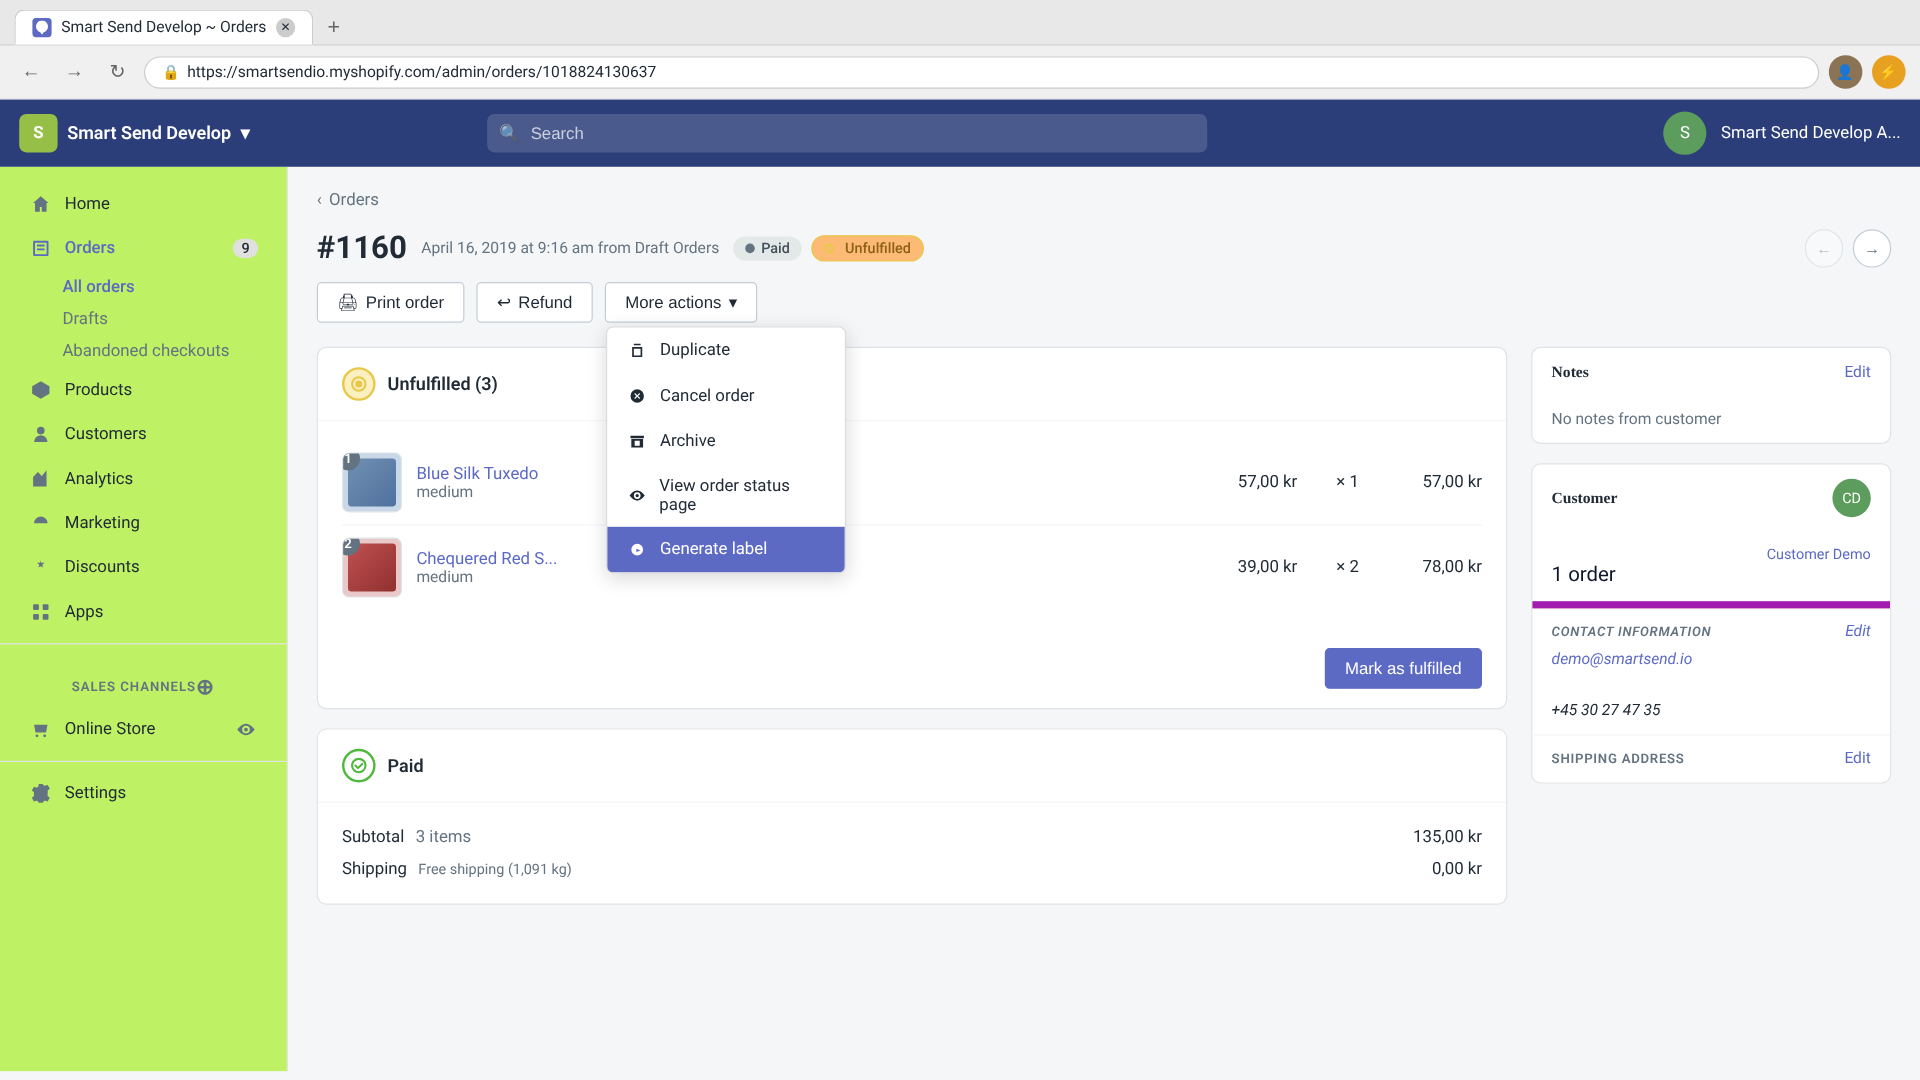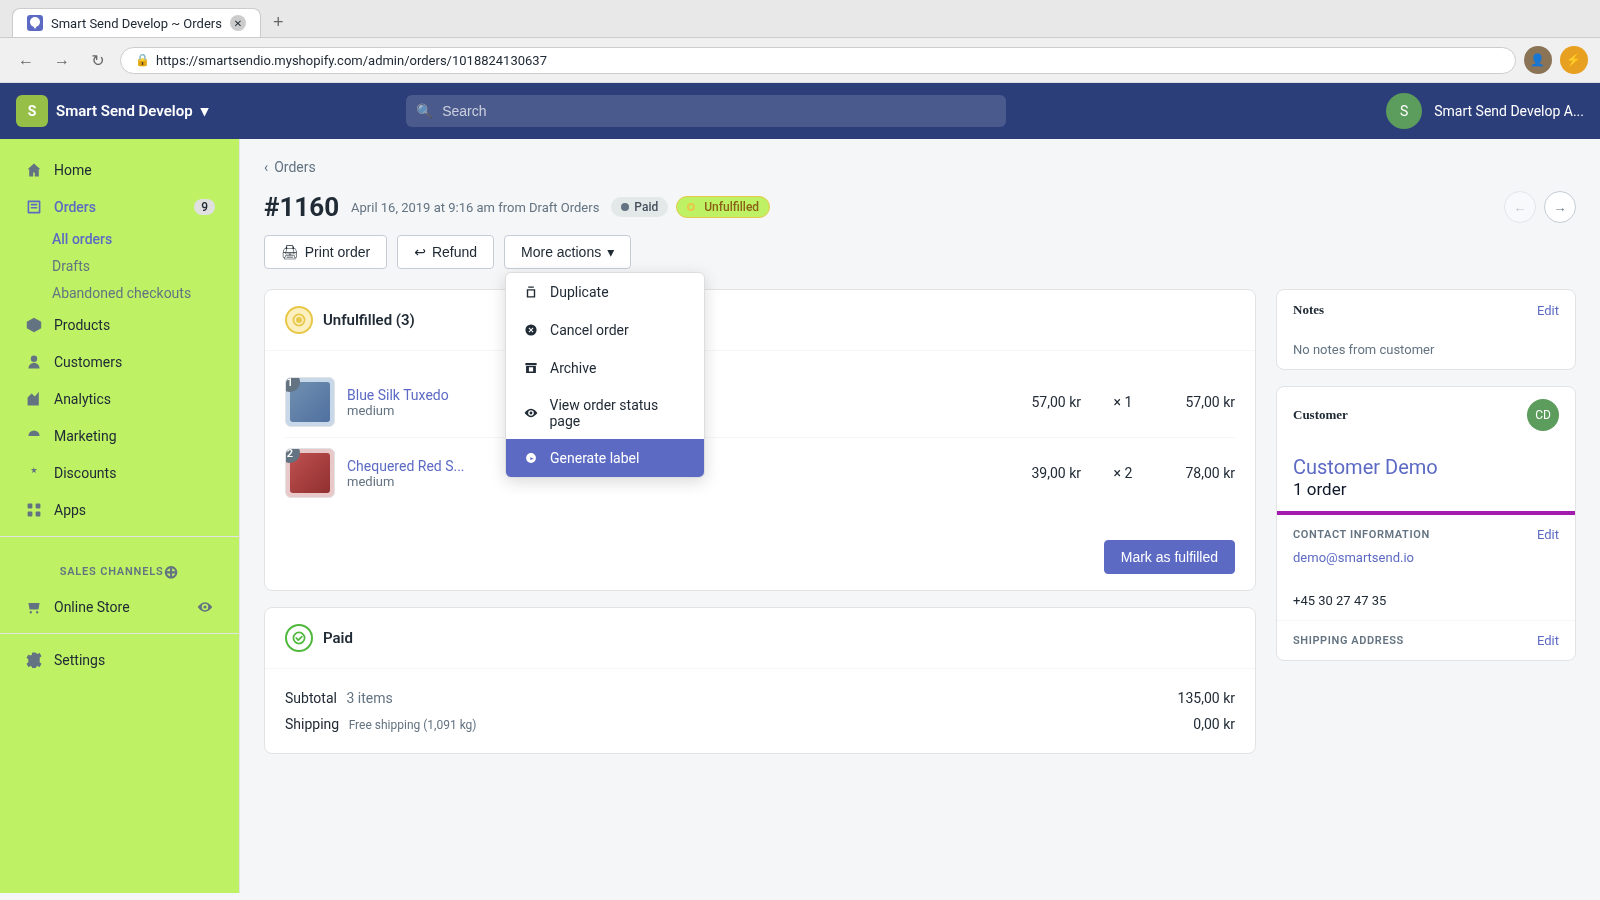--- a/index.html
+++ b/index.html
@@ -49,21 +49,21 @@
     .sidebar-section-title { font-size: 11px; font-weight: 600; color: #637381; text-transform: uppercase; letter-spacing: 0.8px; padding: 16px 16px 6px; display: flex; align-items: center; justify-content: center; }
     .sidebar-section-title .add-btn { cursor: pointer; color: #637381; font-size: 18px; }
     .sidebar-divider { height: 1px; background: #e1e3e5; margin: 8px 0; }
 
     
     .content { flex: 1; overflow-y: auto; padding: 20px 24px; background: #f4f6f8; }
     .breadcrumb { display: flex; align-items: center; gap: 6px; color: #637381; font-size: 14px; margin-bottom: 16px; cursor: pointer; }
     .order-title { font-size: 26px; font-weight: 700; color: #212b36; }
     .badge { display: inline-flex; align-items: center; gap: 5px; padding: 3px 10px; border-radius: 20px; font-size: 12px; font-weight: 500; }
     .badge-paid { background: #e3e8e8; color: #454f5b; }
-    .badge-unfulfilled { background: #bef264; color: #8a6116; border: 1px solid #e8c84a; }
+    .badge-unfulfilled { background: #fdba74; color: #8a6116; border: 1px solid #e8c84a; }
     .badge-dot { width: 8px; height: 8px; border-radius: 50%; display: inline-block; }
 
     .order-actions { display: flex; align-items: center; gap: 10px; margin-bottom: 20px; position: relative; }
     .btn { padding: 8px 16px; border-radius: 4px; border: 1px solid #c4cdd5; background: white; cursor: pointer; font-size: 14px; display: flex; align-items: center; gap: 6px; color: #212b36; }
     .btn-primary { background: #5c6ac4; color: white; border-color: #5c6ac4; }
     .btn-more { position: relative; }
 
     
     .dropdown-menu { position: absolute; top: calc(100% + 4px); left: 0; background: white; border: 1px solid #ddd; border-radius: 6px; box-shadow: 0 4px 16px rgba(0,0,0,0.15); z-index: 100; min-width: 200px; overflow: hidden; }
     .dropdown-item { display: flex; align-items: center; gap: 10px; padding: 10px 16px; cursor: pointer; font-size: 14px; color: #212b36; }
@@ -101,21 +101,21 @@
     
     .payment-row { display: flex; justify-content: space-between; padding: 5px 0; font-size: 14px; }
 
     
     .side-card-title { font-size: 13px; font-weight: 600; color: #212b36; font-family: Liberation Serif, serif; }
     .side-card-edit { color: #5c6ac4; font-size: 13px; cursor: pointer; margin-left: auto; }
     .side-card-body { padding: 12px 16px; font-size: 13px; }
     .side-card-header { padding: 12px 16px; display: flex; align-items: center; }
 
     .customer-avatar { width: 32px; height: 32px; border-radius: 50%; background: #5c9c5c; display: flex; align-items: center; justify-content: center; color: white; font-size: 12px; margin-left: auto; }
-    .customer-name { color: #5c6ac4; font-size: 20px; cursor: pointer; }
+    .customer-name { color: #5c6ac4; font-size: 12px; cursor: pointer; text-align: right; }
     .customer-orders { color: #0f172a; font-size: 17px; }
     .contact-label { font-size: 11px; font-weight: 600; color: #637381; text-transform: uppercase; letter-spacing: 0.6px; }
     .contact-email { color: #5c6ac4; font-size: 13px; cursor: pointer; }
     .contact-phone { color: #212b36; font-size: 13px; margin-top: 28px; }
 
     .nav-arrows { display: flex; gap: 8px; margin-left: auto; }
     .nav-arrow { width: 32px; height: 32px; border-radius: 50%; border: 1px solid #c4cdd5; background: white; cursor: pointer; display: flex; align-items: center; justify-content: center; color: #637381; }
     .nav-arrow.disabled { opacity: 0.4; cursor: default; }
 
     
@@ -476,21 +476,21 @@
           <div class="card">
             <div class="side-card-header">
               <span class="side-card-title">Customer</span>
               <div class="customer-avatar">CD</div>
             </div>
             <div class="side-card-body">
               <div class="customer-name">Customer Demo</div>
               <div class="customer-orders">1 order</div>
             </div>
 
-            <div style="border-top:4px solid #a21caf; padding: 12px 16px;">
+            <div style="border-top:6px solid #a21caf; padding: 12px 16px; font-style: italic;">
               <div style="display:flex; align-items:center; justify-content:space-between; margin-bottom:8px;">
                 <span class="contact-label">CONTACT INFORMATION</span>
                 <span class="side-card-edit">Edit</span>
               </div>
               <div class="contact-email">demo@smartsend.io</div>
               <div class="contact-phone">+45 30 27 47 35</div>
             </div>
 
             <div style="border-top:1px solid #f4f6f8; padding: 12px 16px;">
               <div style="display:flex; align-items:center; justify-content:space-between;">

